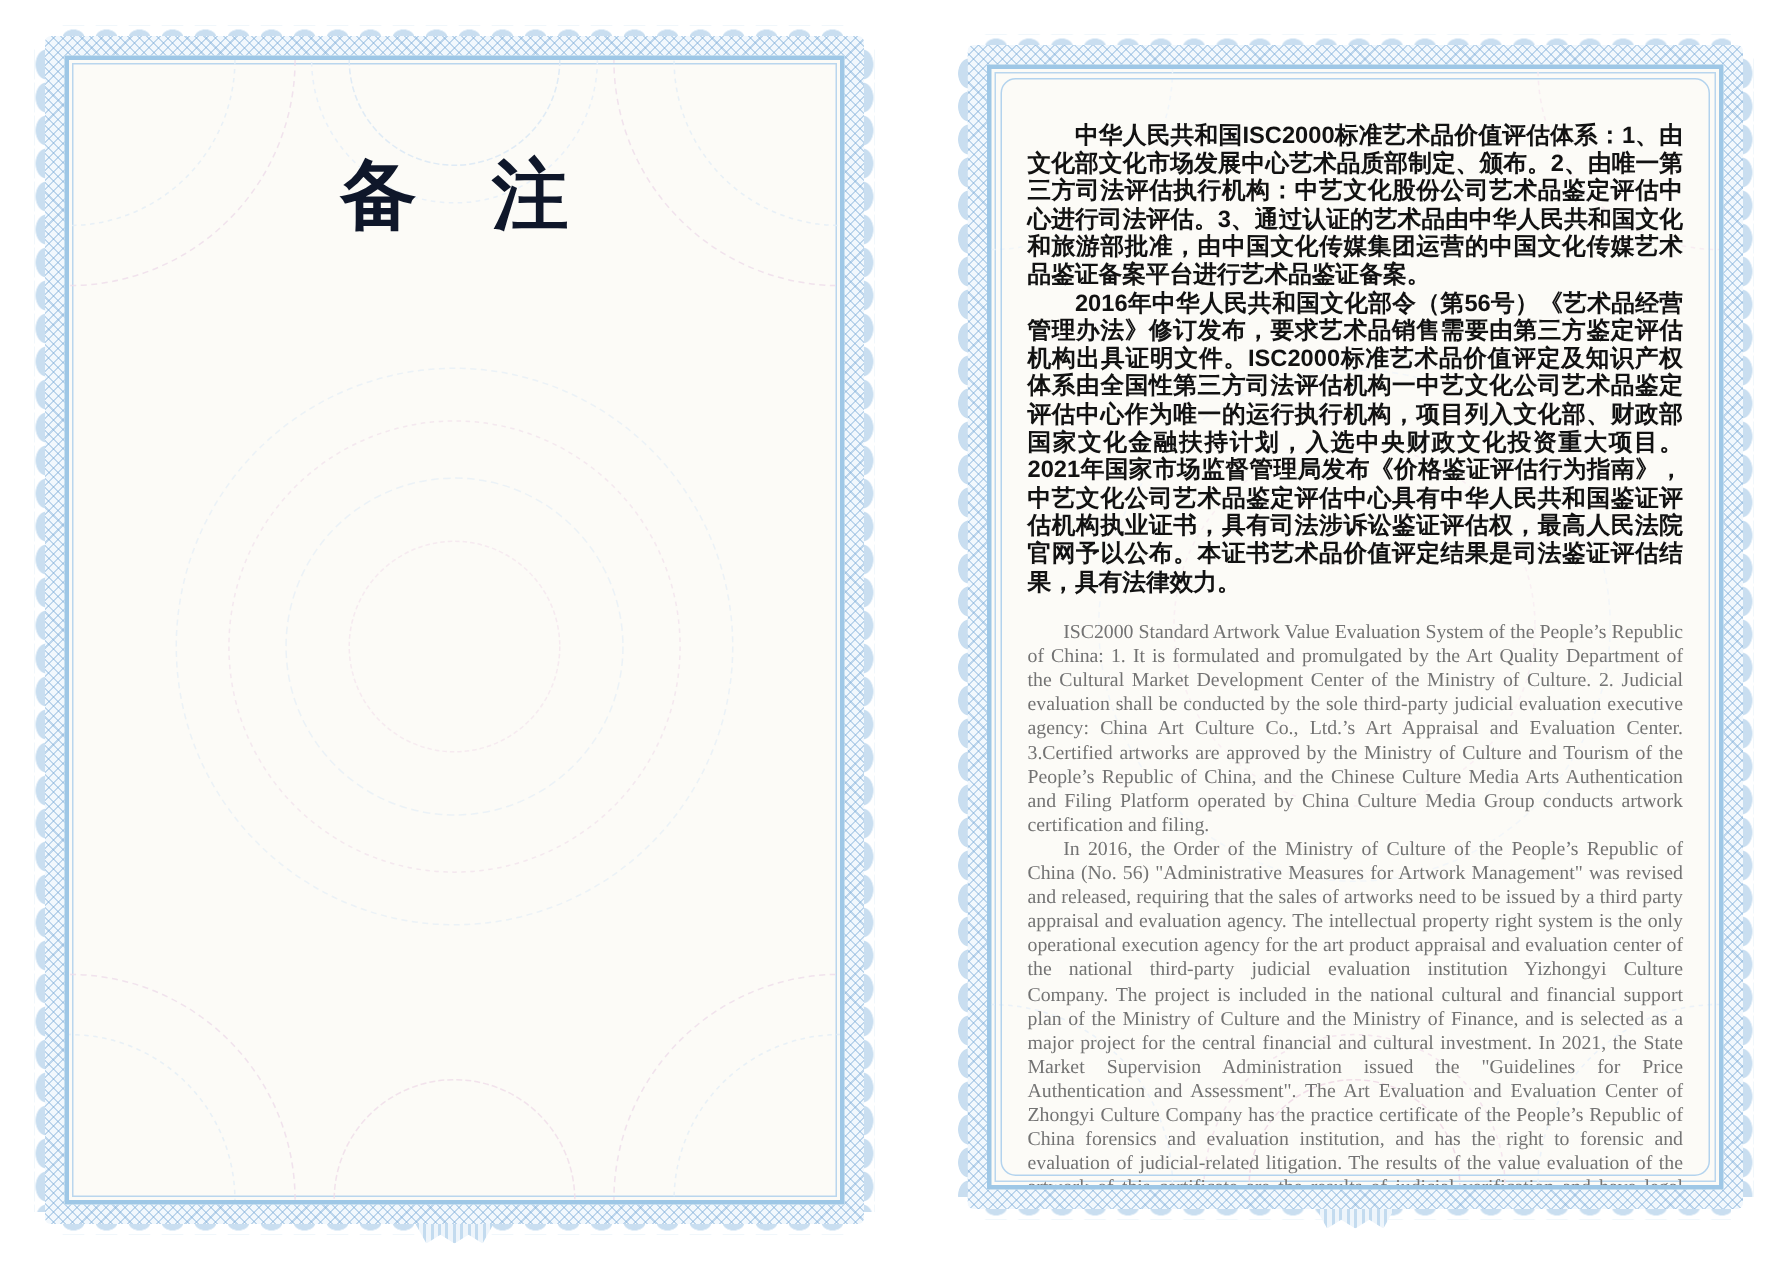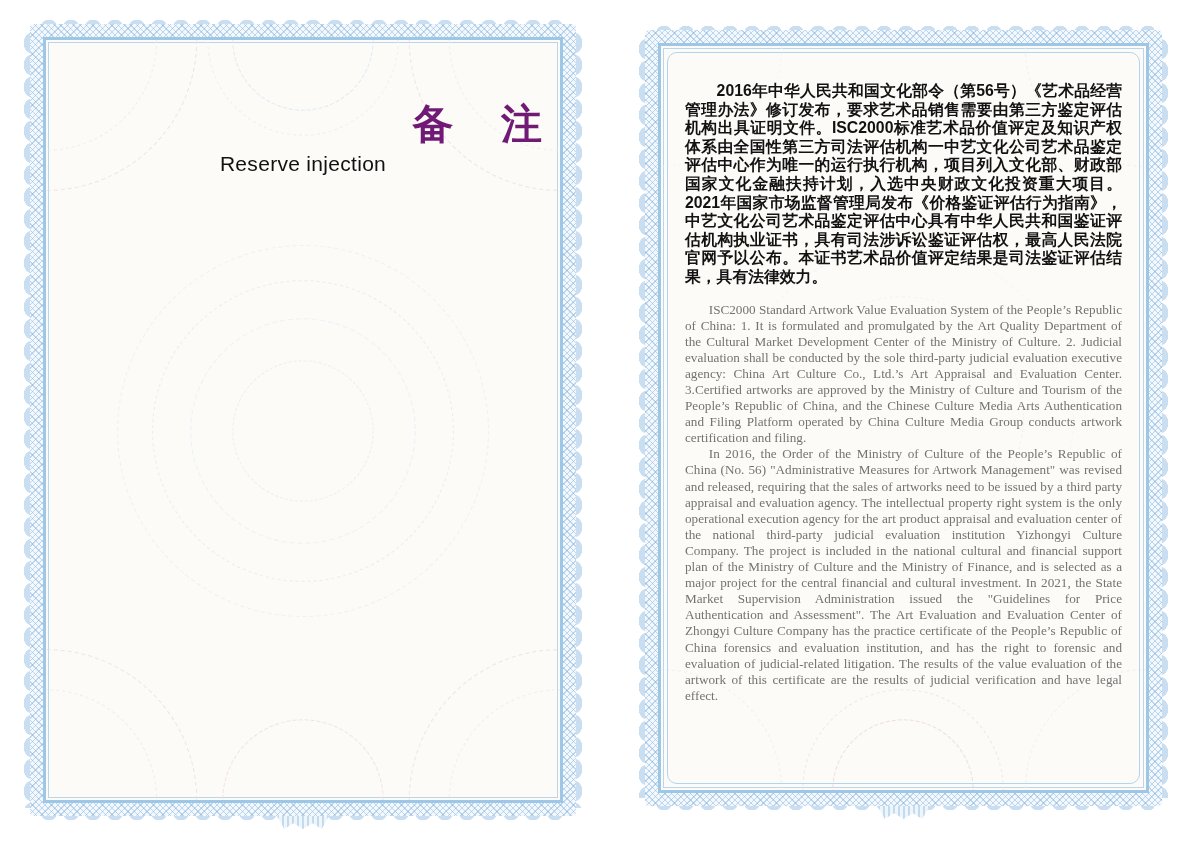--- a/index.html
+++ b/index.html
@@ -53,22 +53,22 @@
     position:absolute; inset:6px;
     border:1.5px solid #b3d3ee;
     border-radius:10px;
     pointer-events:none;
   }
   .wm { position:absolute; inset:0; width:100%; height:100%; pointer-events:none; }
 
   
   .remark-block { position:relative; text-align:center; margin-top:62px; }
   .title-cn {
-    font-size:41px; font-weight:700; letter-spacing:18px; text-indent:18px;
-    color:#701a75; line-height:1.1;text-align:right;
+    font-size:51px; font-weight:700; letter-spacing:18px; text-indent:18px;
+    color:#0f172a; line-height:1.1;
   }
   .title-en {
     font-size:21px; font-weight:400; letter-spacing:0.3px; margin-top:5px; color:#111;
   }
 
   
   .textcol {
     position:absolute; left:24px; right:24px; top:36px;
   }
   p.cn {
@@ -110,21 +110,20 @@
             <circle cx="512" cy="0" r="150" stroke="#eedcea" stroke-dasharray="4 3" opacity="0.8"></circle>
             <circle cx="512" cy="0" r="110" stroke="#e2edf6" stroke-dasharray="3 3" opacity="0.8"></circle>
             <circle cx="0" cy="758" r="150" stroke="#eedcea" stroke-dasharray="4 3" opacity="0.8"></circle>
             <circle cx="512" cy="758" r="150" stroke="#eedcea" stroke-dasharray="4 3" opacity="0.8"></circle>
             <circle cx="0" cy="758" r="110" stroke="#e2edf6" stroke-dasharray="3 3" opacity="0.8"></circle>
             <circle cx="512" cy="758" r="110" stroke="#e2edf6" stroke-dasharray="3 3" opacity="0.8"></circle>
           </g>
         </svg>
         <div class="remark-block">
           <div class="title-cn">备 注</div>
-          <div class="title-en">Reserve injection</div>
         </div>
       </div>
     </div>
   </div>
 
   <div class="panel panel-right">
     <div class="fr fr-t"></div>
     <div class="fr fr-b"></div>
     <div class="fr fr-l"></div>
     <div class="fr fr-r"></div>
@@ -138,20 +137,21 @@
             <circle cx="241" cy="742" r="70" stroke="#efd9e6" stroke-dasharray="4 2" opacity="0.9"></circle>
             <circle cx="241" cy="742" r="100" stroke="#f3e2ec" stroke-dasharray="3 3" opacity="0.9"></circle>
             <circle cx="0" cy="742" r="120" stroke="#e9f1f8" stroke-dasharray="3 3" opacity="0.9"></circle>
             <circle cx="483" cy="742" r="120" stroke="#e9f1f8" stroke-dasharray="3 3" opacity="0.9"></circle>
             <circle cx="0" cy="0" r="120" stroke="#eff5fa" stroke-dasharray="3 3" opacity="0.9"></circle>
             <circle cx="483" cy="0" r="120" stroke="#f6e8f0" stroke-dasharray="3 3" opacity="0.8"></circle>
           </g>
         </svg>
         <div class="innerline"></div>
         <div class="textcol">
+          <p class="cn">中华人民共和国ISC2000标准艺术品价值评估体系：1、由文化部文化市场发展中心艺术品质部制定、颁布。2、由唯一第三方司法评估执行机构：中艺文化股份公司艺术品鉴定评估中心进行司法评估。3、通过认证的艺术品由中华人民共和国文化和旅游部批准，由中国文化传媒集团运营的中国文化传媒艺术品鉴证备案平台进行艺术品鉴证备案。</p>
           <p class="cn">2016年中华人民共和国文化部令（第56号）《艺术品经营管理办法》修订发布，要求艺术品销售需要由第三方鉴定评估机构出具证明文件。ISC2000标准艺术品价值评定及知识产权体系由全国性第三方司法评估机构一中艺文化公司艺术品鉴定评估中心作为唯一的运行执行机构，项目列入文化部、财政部国家文化金融扶持计划，入选中央财政文化投资重大项目。2021年国家市场监督管理局发布《价格鉴证评估行为指南》，中艺文化公司艺术品鉴定评估中心具有中华人民共和国鉴证评估机构执业证书，具有司法涉诉讼鉴证评估权，最高人民法院官网予以公布。本证书艺术品价值评定结果是司法鉴证评估结果，具有法律效力。</p>
           <p class="en first">ISC2000 Standard Artwork Value Evaluation System of the People’s Republic of China: 1. It is formulated and promulgated by the Art Quality Department of the Cultural Market Development Center of the Ministry of Culture. 2. Judicial evaluation shall be conducted by the sole third-party judicial evaluation executive agency: China Art Culture Co., Ltd.’s Art Appraisal and Evaluation Center. 3.Certified artworks are approved by the Ministry of Culture and Tourism of the People’s Republic of China, and the Chinese Culture Media Arts Authentication and Filing Platform operated by China Culture Media Group conducts artwork certification and filing.</p>
           <p class="en">In 2016, the Order of the Ministry of Culture of the People’s Republic of China (No. 56) "Administrative Measures for Artwork Management" was revised and released, requiring that the sales of artworks need to be issued by a third party appraisal and evaluation agency. The intellectual property right system is the only operational execution agency for the art product appraisal and evaluation center of the national third-party judicial evaluation institution Yizhongyi Culture Company. The project is included in the national cultural and financial support plan of the Ministry of Culture and the Ministry of Finance, and is selected as a major project for the central financial and cultural investment. In 2021, the State Market Supervision Administration issued the "Guidelines for Price Authentication and Assessment". The Art Evaluation and Evaluation Center of Zhongyi Culture Company has the practice certificate of the People’s Republic of China forensics and evaluation institution, and has the right to forensic and evaluation of judicial-related litigation. The results of the value evaluation of the artwork of this certificate are the results of judicial verification and have legal effect.</p>
         </div>
       </div>
     </div>
   </div>
 
 </div>
 

